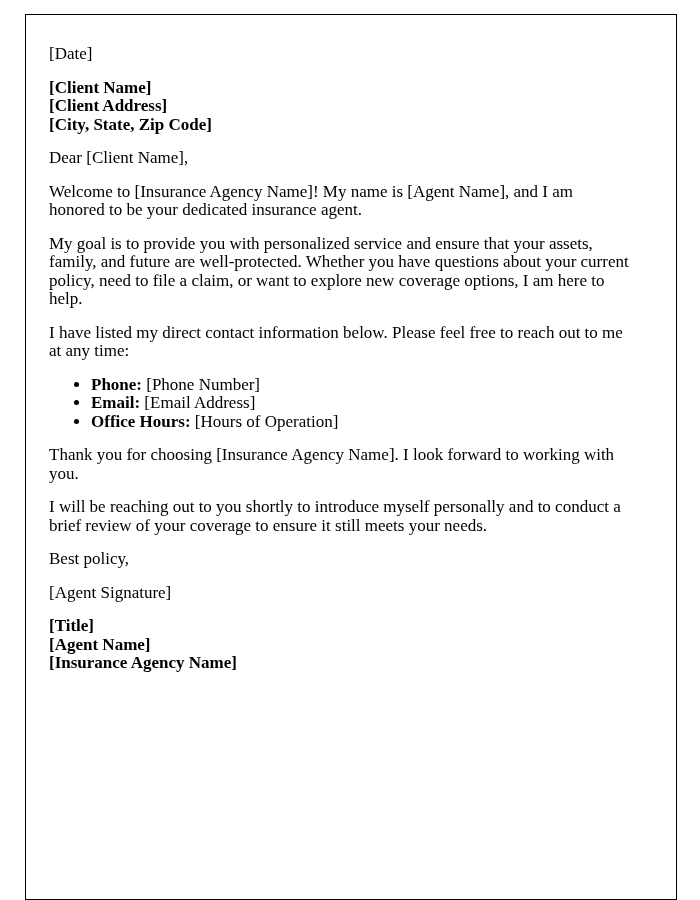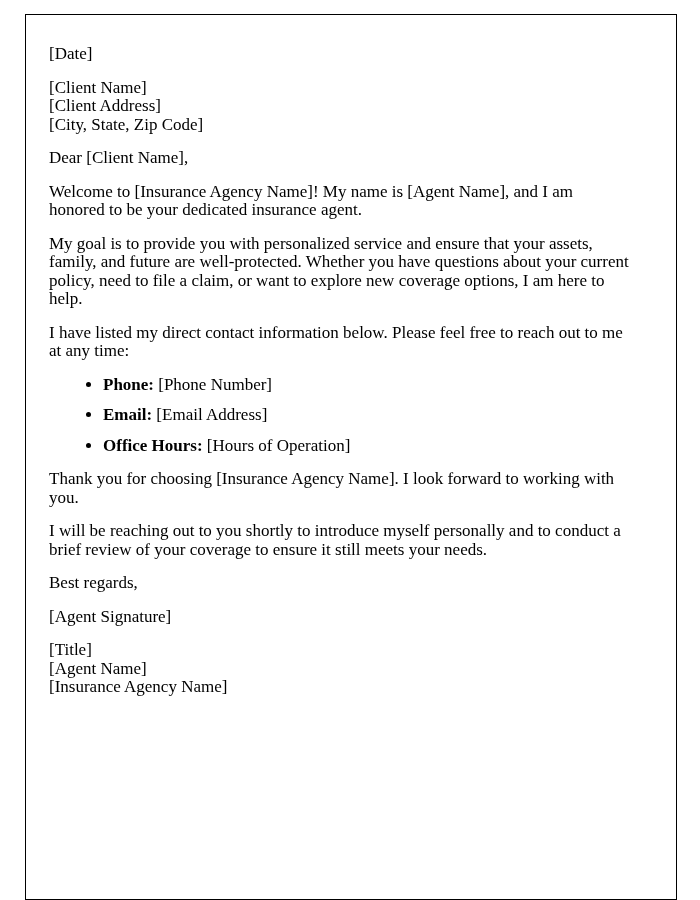--- a/index.html
+++ b/index.html
@@ -28,31 +28,32 @@
   }
   .page, .page p, .page li {
     font-size: 17px;
     line-height: 18.5px;
   }
   p {
     margin: 0 0 15px 0;
   }
   .line {
     margin: 0;
+    font-weight: bold;
   }
   .block {
     margin: 0 0 15px 0;
   }
   ul.contact-list {
     margin: 0 0 15px 0;
     padding: 0 0 0 42px;
     list-style-type: disc;
   }
   ul.contact-list li {
-    margin: 12px;
+    margin: 0;
   }
   strong {
     font-weight: bold;
   }
 </style>
 </head>
 <body>
 
 <div class="page">
 
@@ -75,21 +76,21 @@
   <ul class="contact-list">
     <li><strong>Phone:</strong><span> [Phone Number]</span></li>
     <li><strong>Email:</strong><span> [Email Address]</span></li>
     <li><strong>Office Hours:</strong><span> [Hours of Operation]</span></li>
   </ul>
 
   <p>Thank you for choosing [Insurance Agency Name]. I look forward to working with you.</p>
 
   <p>I will be reaching out to you shortly to introduce myself personally and to conduct a brief review of your coverage to ensure it still meets your needs.</p>
 
-  <p>Best regards,</p>
+  <p>Best policy,</p>
 
   <p>[Agent Signature]</p>
 
   <div class="block">
     <p class="line">[Title]</p>
     <p class="line">[Agent Name]</p>
     <p class="line">[Insurance Agency Name]</p>
   </div>
 
 </div>

